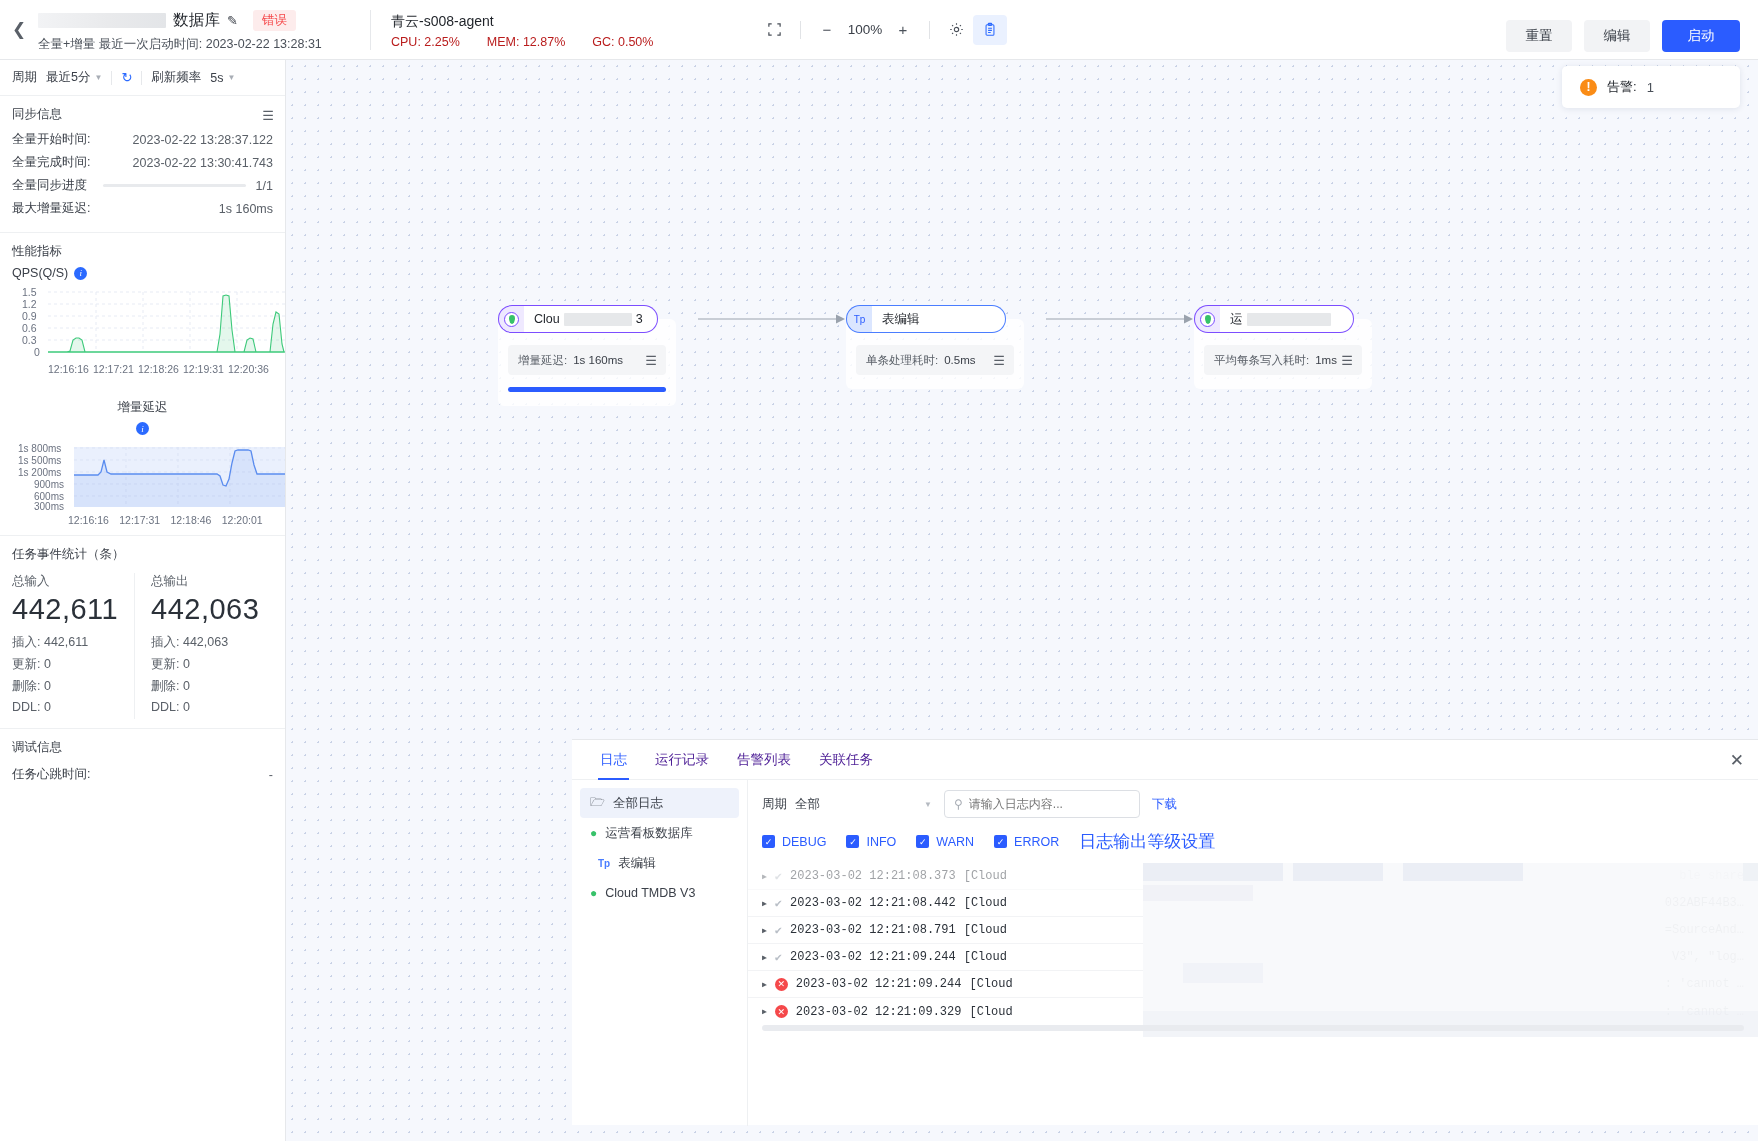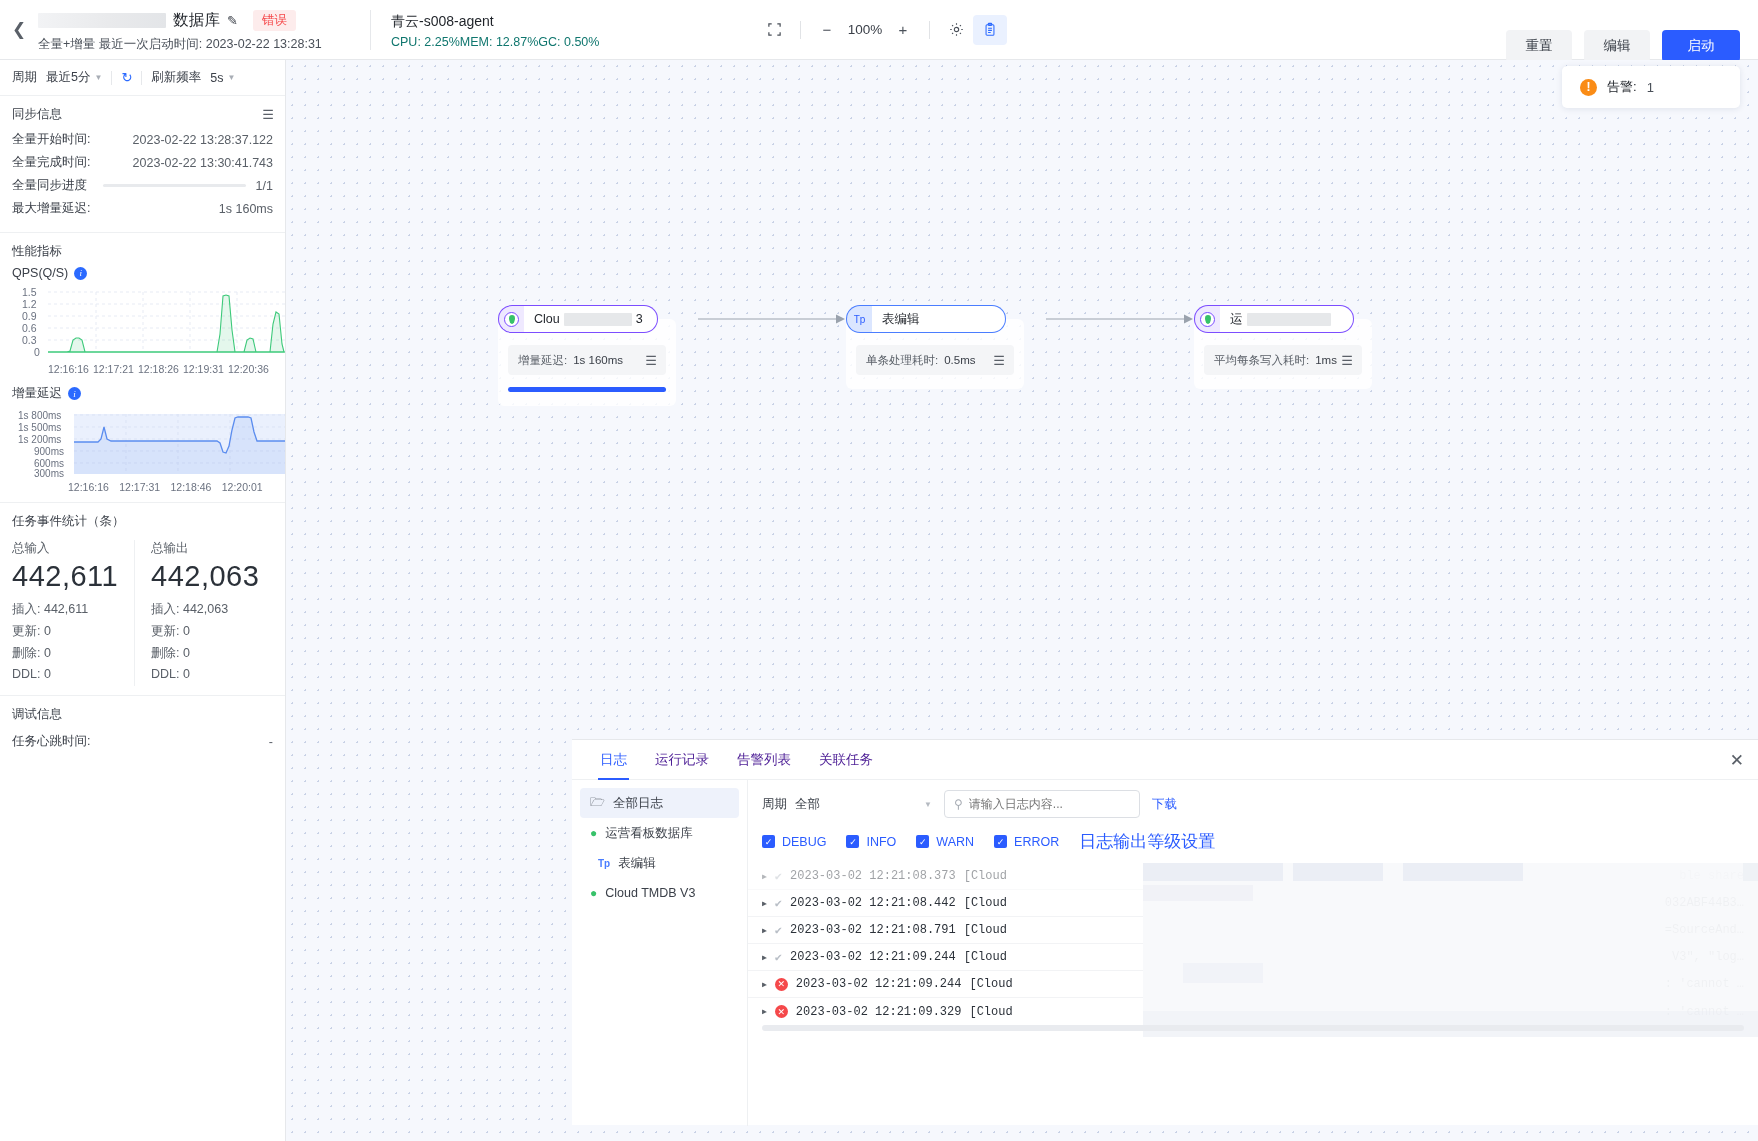--- a/index.html
+++ b/index.html
@@ -34,32 +34,32 @@
     font-size: 12.5px; padding: 2px 9px; border-radius: 3px;
   }
   .subtitle-row {
     margin-top: 3px; font-size: 12.5px; color: #4a5059;
     display: flex; align-items: center; gap: 6px; white-space: nowrap;
   }
   .divider-v { width: 1px; height: 40px; background: #e6e8eb; margin: 0 2px; }
 
   .agent-block { padding-left: 18px; width: 340px; }
   .agent-name { font-size: 14px; color: #1f2329; line-height: 20px; }
-  .agent-metrics { font-size: 12.5px; color: #0f766e; margin-top: 4px; display: flex; gap: 0; }
+  .agent-metrics { font-size: 12.5px; color: #b91c1c; margin-top: 4px; display: flex; gap: 27px; }
 
   .zoom-group { display: flex; align-items: center; gap: 0; margin-left: 44px; }
   .icon-btn {
     width: 34px; height: 30px; display: flex; align-items: center; justify-content: center;
     color: #4a5059; cursor: pointer; border-radius: 4px; font-size: 15px;
   }
   .icon-btn.active { background: #eaf1ff; color: #2b6aff; }
   .zoom-sep { width: 1px; height: 18px; background: #e1e3e6; margin: 0 9px; }
   .zoom-val { font-size: 13.5px; color: #3b4049; min-width: 42px; text-align: center; }
 
-  .top-actions { position: absolute; right: 18px; top: 30px; display: flex; gap: 12px; }
+  .top-actions { position: absolute; right: 18px; top: 20px; display: flex; gap: 12px; }
   .btn {
     height: 32px; min-width: 66px; padding: 0 17px; border-radius: 4px;
     font-size: 13.5px; display: flex; align-items: center; justify-content: center;
     cursor: pointer; border: none;
   }
   .btn-ghost { background: #f2f3f5; color: #3b4049; }
   .btn-primary { background: #2b5cff; color: #fff; min-width: 78px; }
 
   
   .sidebar {
@@ -70,21 +70,21 @@
     height: 36px; display: flex; align-items: center; gap: 9px;
     padding: 0 12px; border-bottom: 1px solid #eef0f2; font-size: 12.5px; color: #3b4049;
   }
   .sel { display: flex; align-items: center; gap: 4px; cursor: pointer; }
   .caret { font-size: 8px; color: #a8adb5; }
   .refresh-ic { color: #2b6aff; font-size: 13px; cursor: pointer; }
   .fl-sep { width: 1px; height: 14px; background: #e6e8eb; }
 
   .sec { padding: 10px 12px 9px; border-bottom: 1px solid #eef0f2; }
   .sec-head {
-    display: flex; justify-content: space-between; align-items: center;
+    display: flex; justify-content: space-between; align-items: flex-end;
     font-size: 12.5px; color: #3b4049; margin-bottom: 8px;
   }
   .list-ic { color: #5a6068; font-size: 13px; cursor: pointer; letter-spacing: -1px;}
   .kv { display: flex; justify-content: space-between; align-items: center; font-size: 12.5px; margin: 6px 0; }
   .kv .k { color: #3b4049; }
   .kv .v { color: #5a6068; }
   .progress-wrap { flex: 1; margin: 0 10px 0 16px; display: flex; align-items: center; }
   .progress-track { flex: 1; height: 3px; background: #e8eaed; border-radius: 2px; }
   .progress-fill { height: 3px; background: #2b5cff; border-radius: 2px; width: 100%; }
 
@@ -386,21 +386,21 @@
         </svg>
       </div>
       <div class="xaxis">
         <span>12:16:16</span>
         <span>12:17:21</span>
         <span>12:18:26</span>
         <span>12:19:31</span>
         <span>12:20:36</span>
       </div>
 
-      <div class="metric-label" style="margin-top:10px;">
+      <div class="metric-label" style="margin-top:24px;flex-direction:column;">
         <span>增量延迟</span>
         <span class="info-ic">i</span>
       </div>
       <div class="chart" style="height:74px;">
         <svg width="274" height="72" viewBox="0 0 274 72">
           <g font-size="10" fill="#6b7280" font-family="Liberation Sans, sans-serif">
             <text x="6" y="13">1s 800ms</text>
               <text x="6" y="25">1s 500ms</text>
               <text x="6" y="37">1s 200ms</text>
             <text x="22" y="49">900ms</text>

